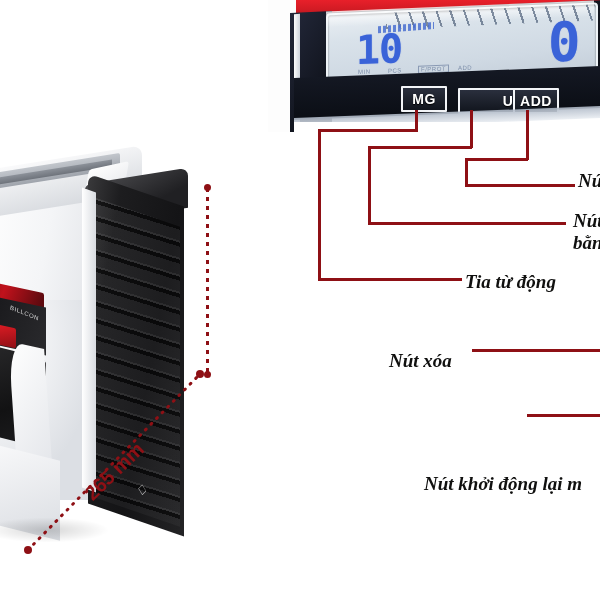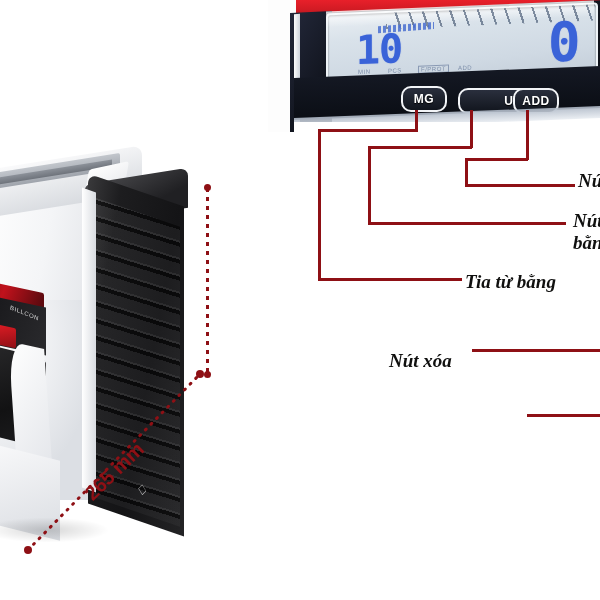--- a/index.html
+++ b/index.html
@@ -31,23 +31,23 @@
     background:repeating-linear-gradient(72deg,rgba(40,60,90,.55) 0 2px,rgba(255,255,255,0) 2px 13px);}
   .digit{position:absolute;color:#3a63d8;font-family:"DejaVu Sans Mono", monospace;
     font-weight:bold;letter-spacing:-1px;text-shadow:0 0 1px rgba(58,99,216,.6);}
   .dLeft{left:30px;top:18px;font-size:40px;line-height:40px;}
   .dRight{left:222px;top:12px;font-size:54px;line-height:54px;}
   .microlbl{position:absolute;color:#7f90ab;font-size:6px;font-family:"Liberation Sans",sans-serif;letter-spacing:.5px;}
   .photo .tinytop{position:absolute;left:52px;top:14px;width:56px;height:7px;
     background:repeating-linear-gradient(90deg,#4a6fd0 0 3px,transparent 3px 5px);opacity:.85;transform:skewY(-2deg);}
   .photo .panelstrip{position:absolute;left:26px;top:72px;width:306px;height:42px;
     background:linear-gradient(180deg,#141823 0%,#0b0e15 100%);transform:skewY(-2.2deg);}
-  .btn{position:absolute;width:42px;height:22px;border:2px solid #f2f4f7;border-radius:10px;
+  .btn{position:absolute;width:42px;height:22px;border:2px solid #f2f4f7;border-radius:1px;
     background:linear-gradient(180deg,#2a2f3d 0%,#11151d 100%);
-    color:#ffffff;font-family:"Liberation Sans",sans-serif;font-weight:bold;font-size:12px;
+    color:#ffffff;font-family:"Liberation Sans",sans-serif;font-weight:bold;font-size:14px;
     display:flex;align-items:center;justify-content:center;letter-spacing:.5px;
     text-shadow:0 1px 1px #000;}
   .photo .footline{position:absolute;left:26px;top:112px;width:306px;height:12px;
     background:linear-gradient(180deg,#aeb8c6,#e9edf2);transform:skewY(-2.2deg);opacity:.9;}
   .photo .botwhite{position:absolute;left:26px;top:122px;width:306px;height:10px;background:#fff;}
   .photo .leftedge{position:absolute;left:26px;top:14px;width:6px;height:110px;
     background:linear-gradient(90deg,#fdfdfd,#cdd3db);transform:skewY(-3deg);}
 
   
   .machine{position:absolute;left:-10px;top:150px;width:230px;height:420px;}
@@ -202,19 +202,20 @@
 
   <div class="cl clh" style="left:527px;top:414px;width:73px;"></div>
 
   <div class="callout" style="left:578px;top:170px;">Nú</div>
 
   <div class="callout two" style="left:573px;top:210px;">
     <span>Nút p</span><br>
     <span>bằng</span>
   </div>
 
-  <div class="callout" style="left:465px;top:271px;">Tia từ bằng</div>
+  <div class="callout" style="left:465px;top:271px;">Tia từ động</div>
 
   <div class="callout" style="left:389px;top:350px;">Nút xóa</div>
 
 
+  <div class="callout" style="left:424px;top:473px;">Nút khởi động lại m</div>
 
 </div>
 
 </body></html>

